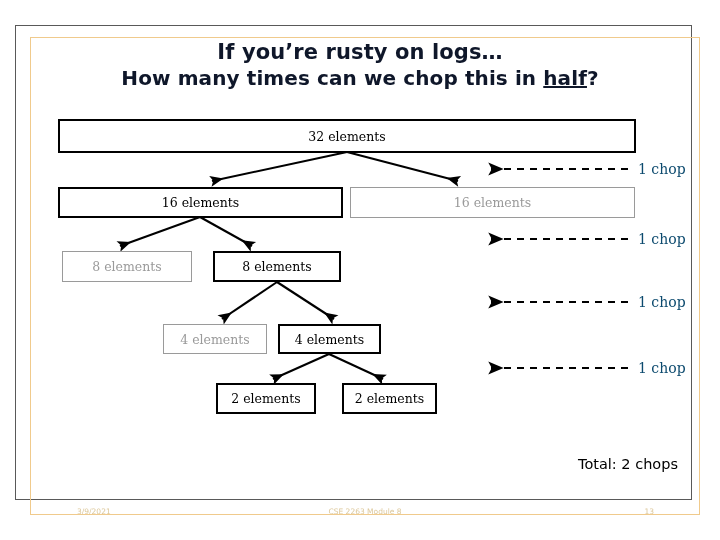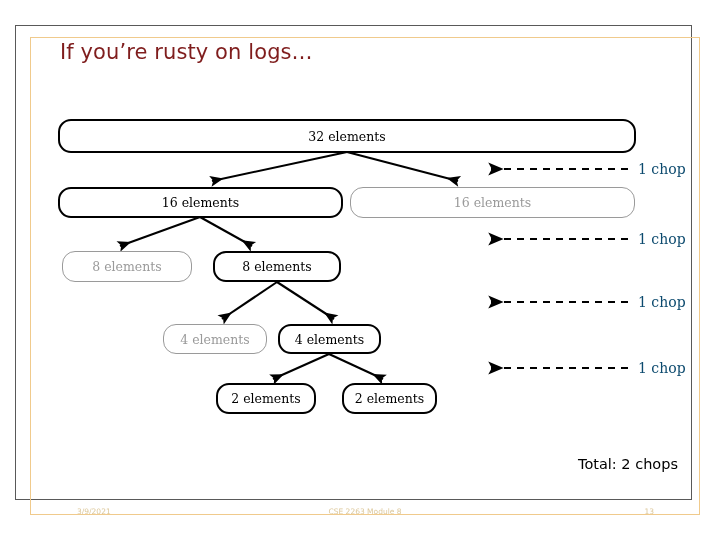--- a/index.html
+++ b/index.html
@@ -15,33 +15,33 @@
     border:1.5px solid #595959;box-sizing:border-box;background:#fff;
   }
   .frame-gold{
     position:absolute;left:30px;top:37px;width:670px;height:478px;
     border:1.5px solid #f0ca8c;box-sizing:border-box;background:transparent;
   }
 
   
   .title-block{
     position:absolute;left:60px;top:40px;width:600px;
-    color:#7f1d1d;
-    font-family:"DejaVu Sans",sans-serif;font-weight:400;
+    text-align:center;color:#0f172a;
+    font-family:"DejaVu Sans",sans-serif;font-weight:700;
     line-height:1.22;
   }
   .title-line1{font-size:21px;letter-spacing:.1px;}
   .title-line2{font-size:20px;letter-spacing:.1px;}
   .u{text-decoration:underline;}
 
   
   .ebox{
     position:absolute;box-sizing:border-box;display:flex;
     align-items:center;justify-content:center;
-    font-family:"DejaVu Serif",serif;font-size:12.5px;background:#fff;border-radius:13px;
+    font-family:"DejaVu Serif",serif;font-size:12.5px;background:#fff;
   }
   .ebox.on{border:2px solid #000;color:#000;}
   .ebox.off{border:1.6px solid #9a9a9a;color:#9a9a9a;}
 
   
   .wires{position:absolute;left:0;top:0;width:720px;height:540px;
          pointer-events:none;}
 
   
   .chop-label{
@@ -67,20 +67,21 @@
 </head>
 <body>
 
 <div class="slide-root">
 
   <div class="frame-gray"></div>
   <div class="frame-gold"></div>
 
   <div class="title-block">
     <div class="title-line1">If you’re rusty on logs…</div>
+    <div class="title-line2"><span>How many times can we chop this in </span><span class="u">half</span><span>?</span></div>
   </div>
 
   <svg class="wires" viewBox="0 0 720 540">
     <defs>
       <marker id="ah" markerWidth="7" markerHeight="7" refX="5.6" refY="3" orient="auto" markerUnits="strokeWidth">
         <path d="M0,3 L6.4,0.35 L5.0,3 L6.4,5.65 Z" fill="#000"></path>
       </marker>
       <marker id="ah2" markerWidth="8" markerHeight="8" refX="6.2" refY="3.2" orient="auto" markerUnits="strokeWidth">
         <path d="M0,3.2 L7,0.3 L5.4,3.2 L7,6.1 Z" fill="#000"></path>
       </marker>

